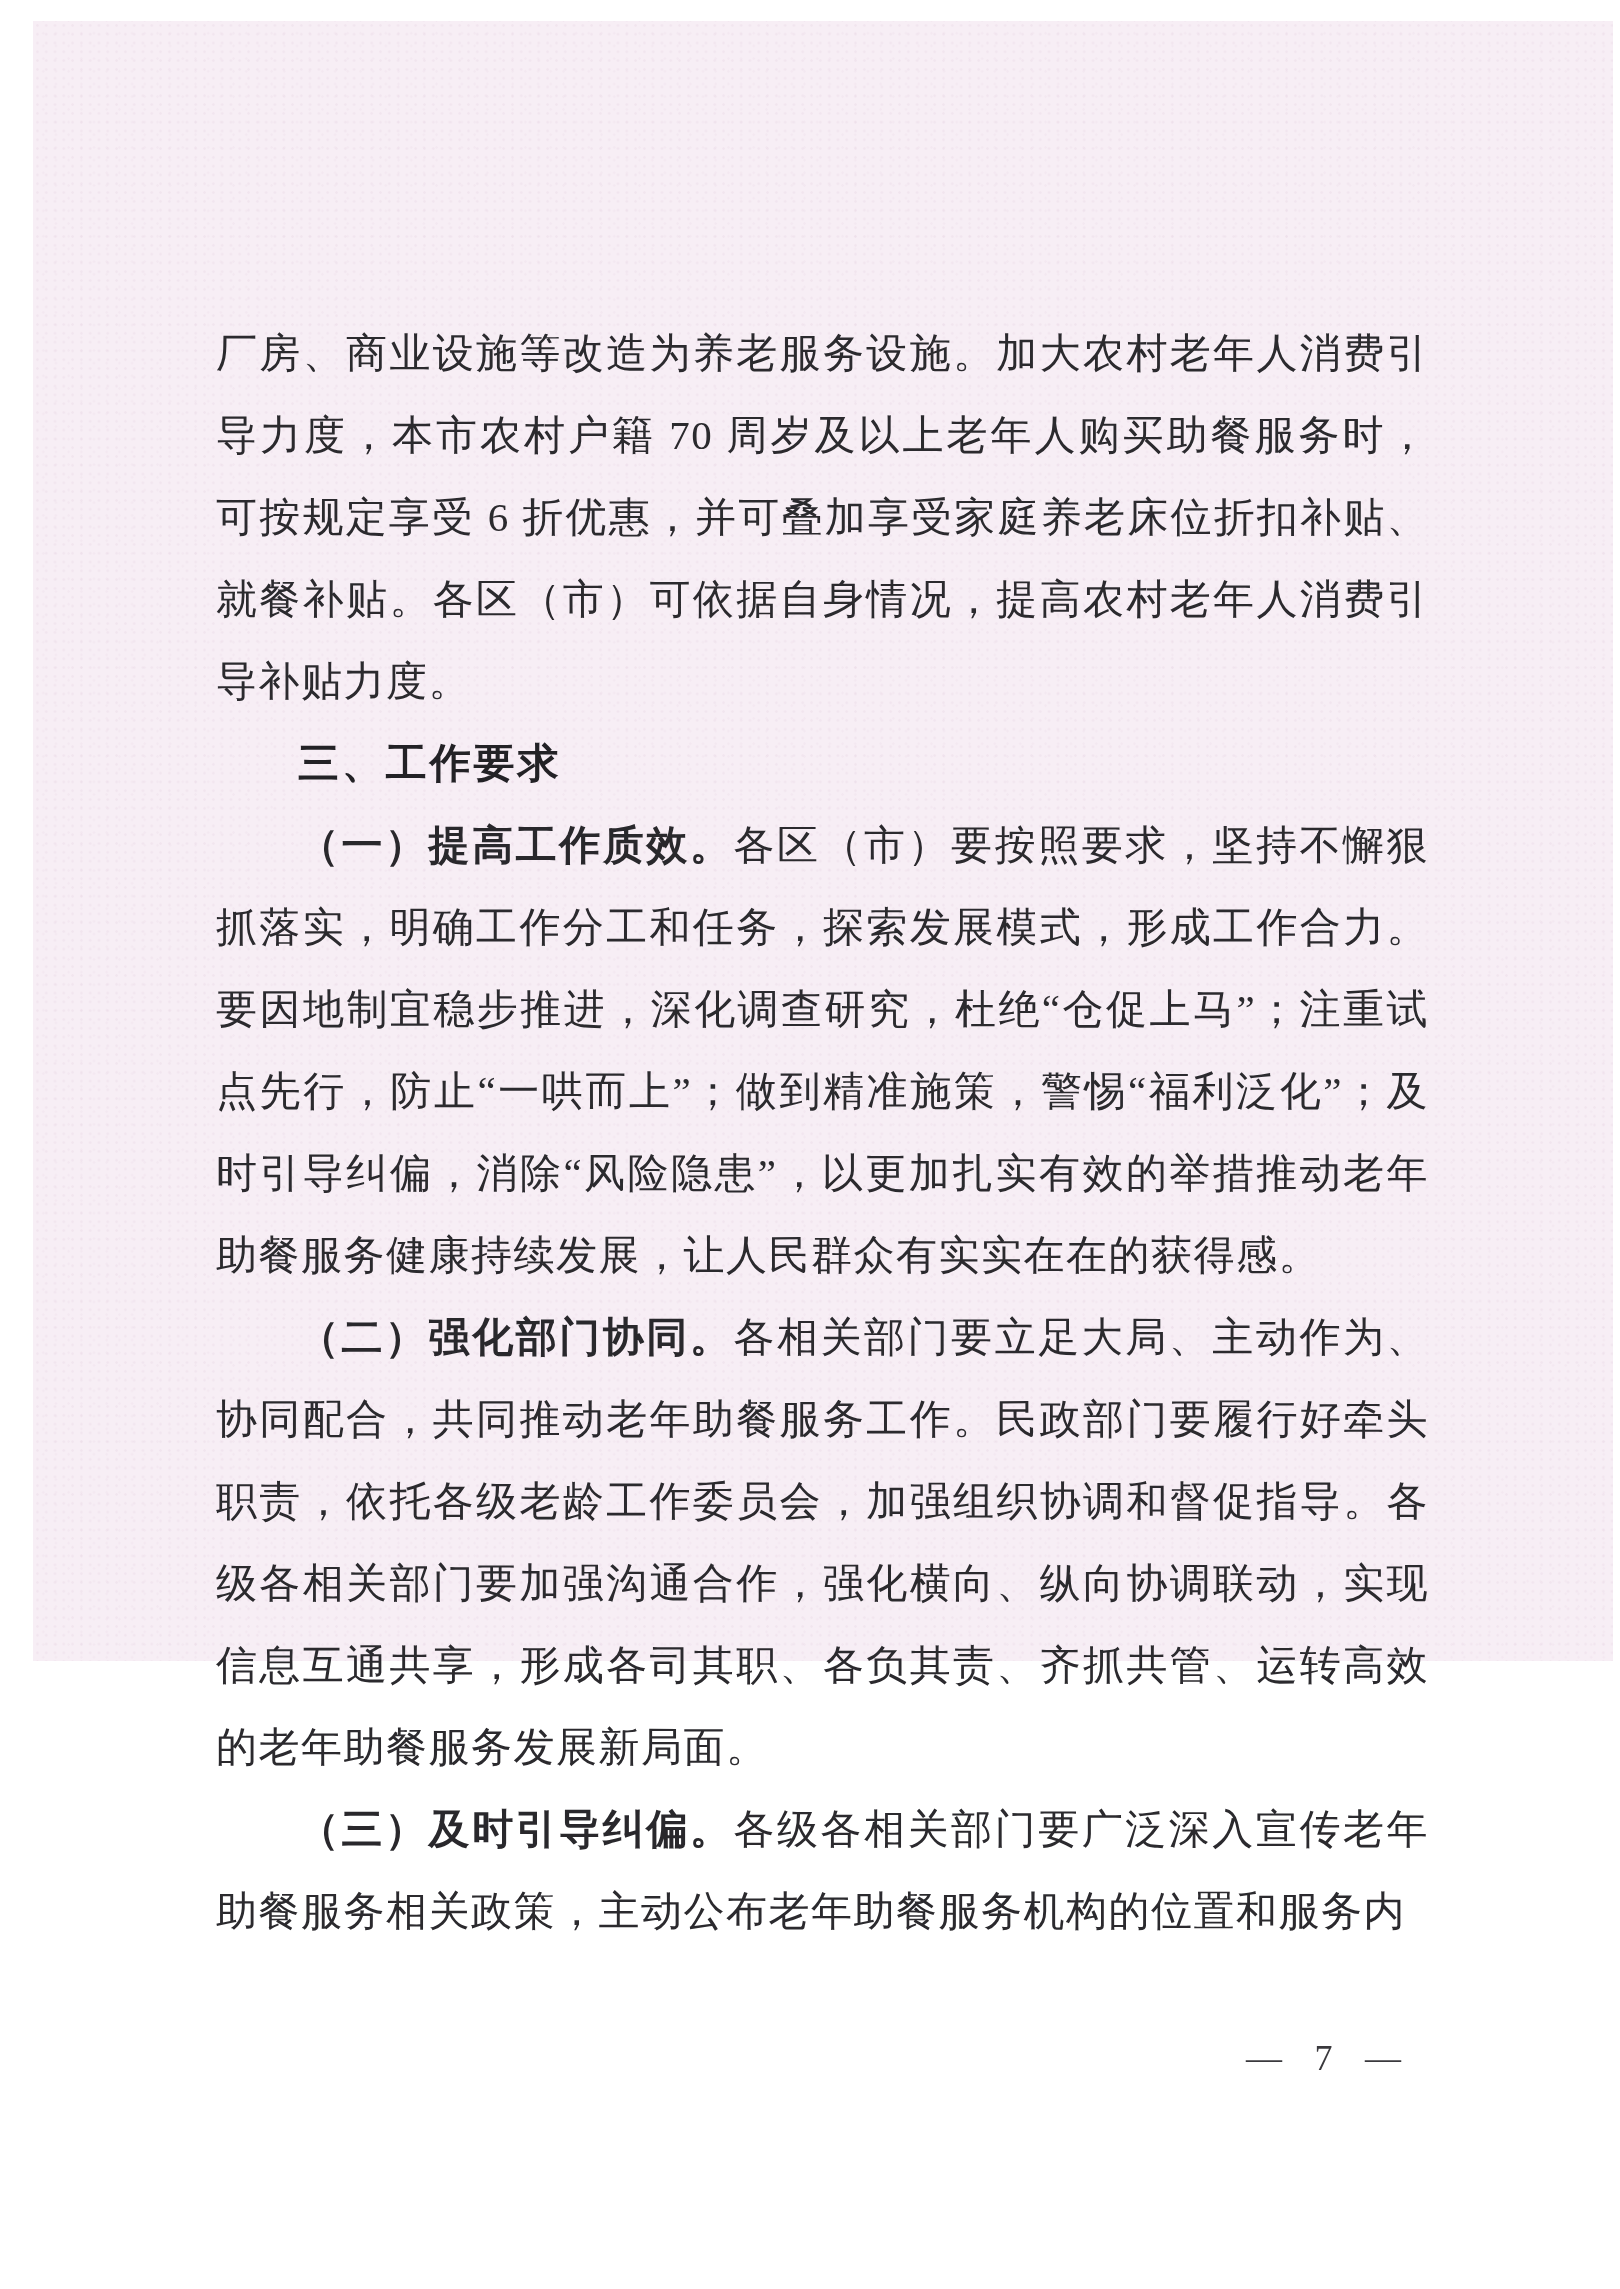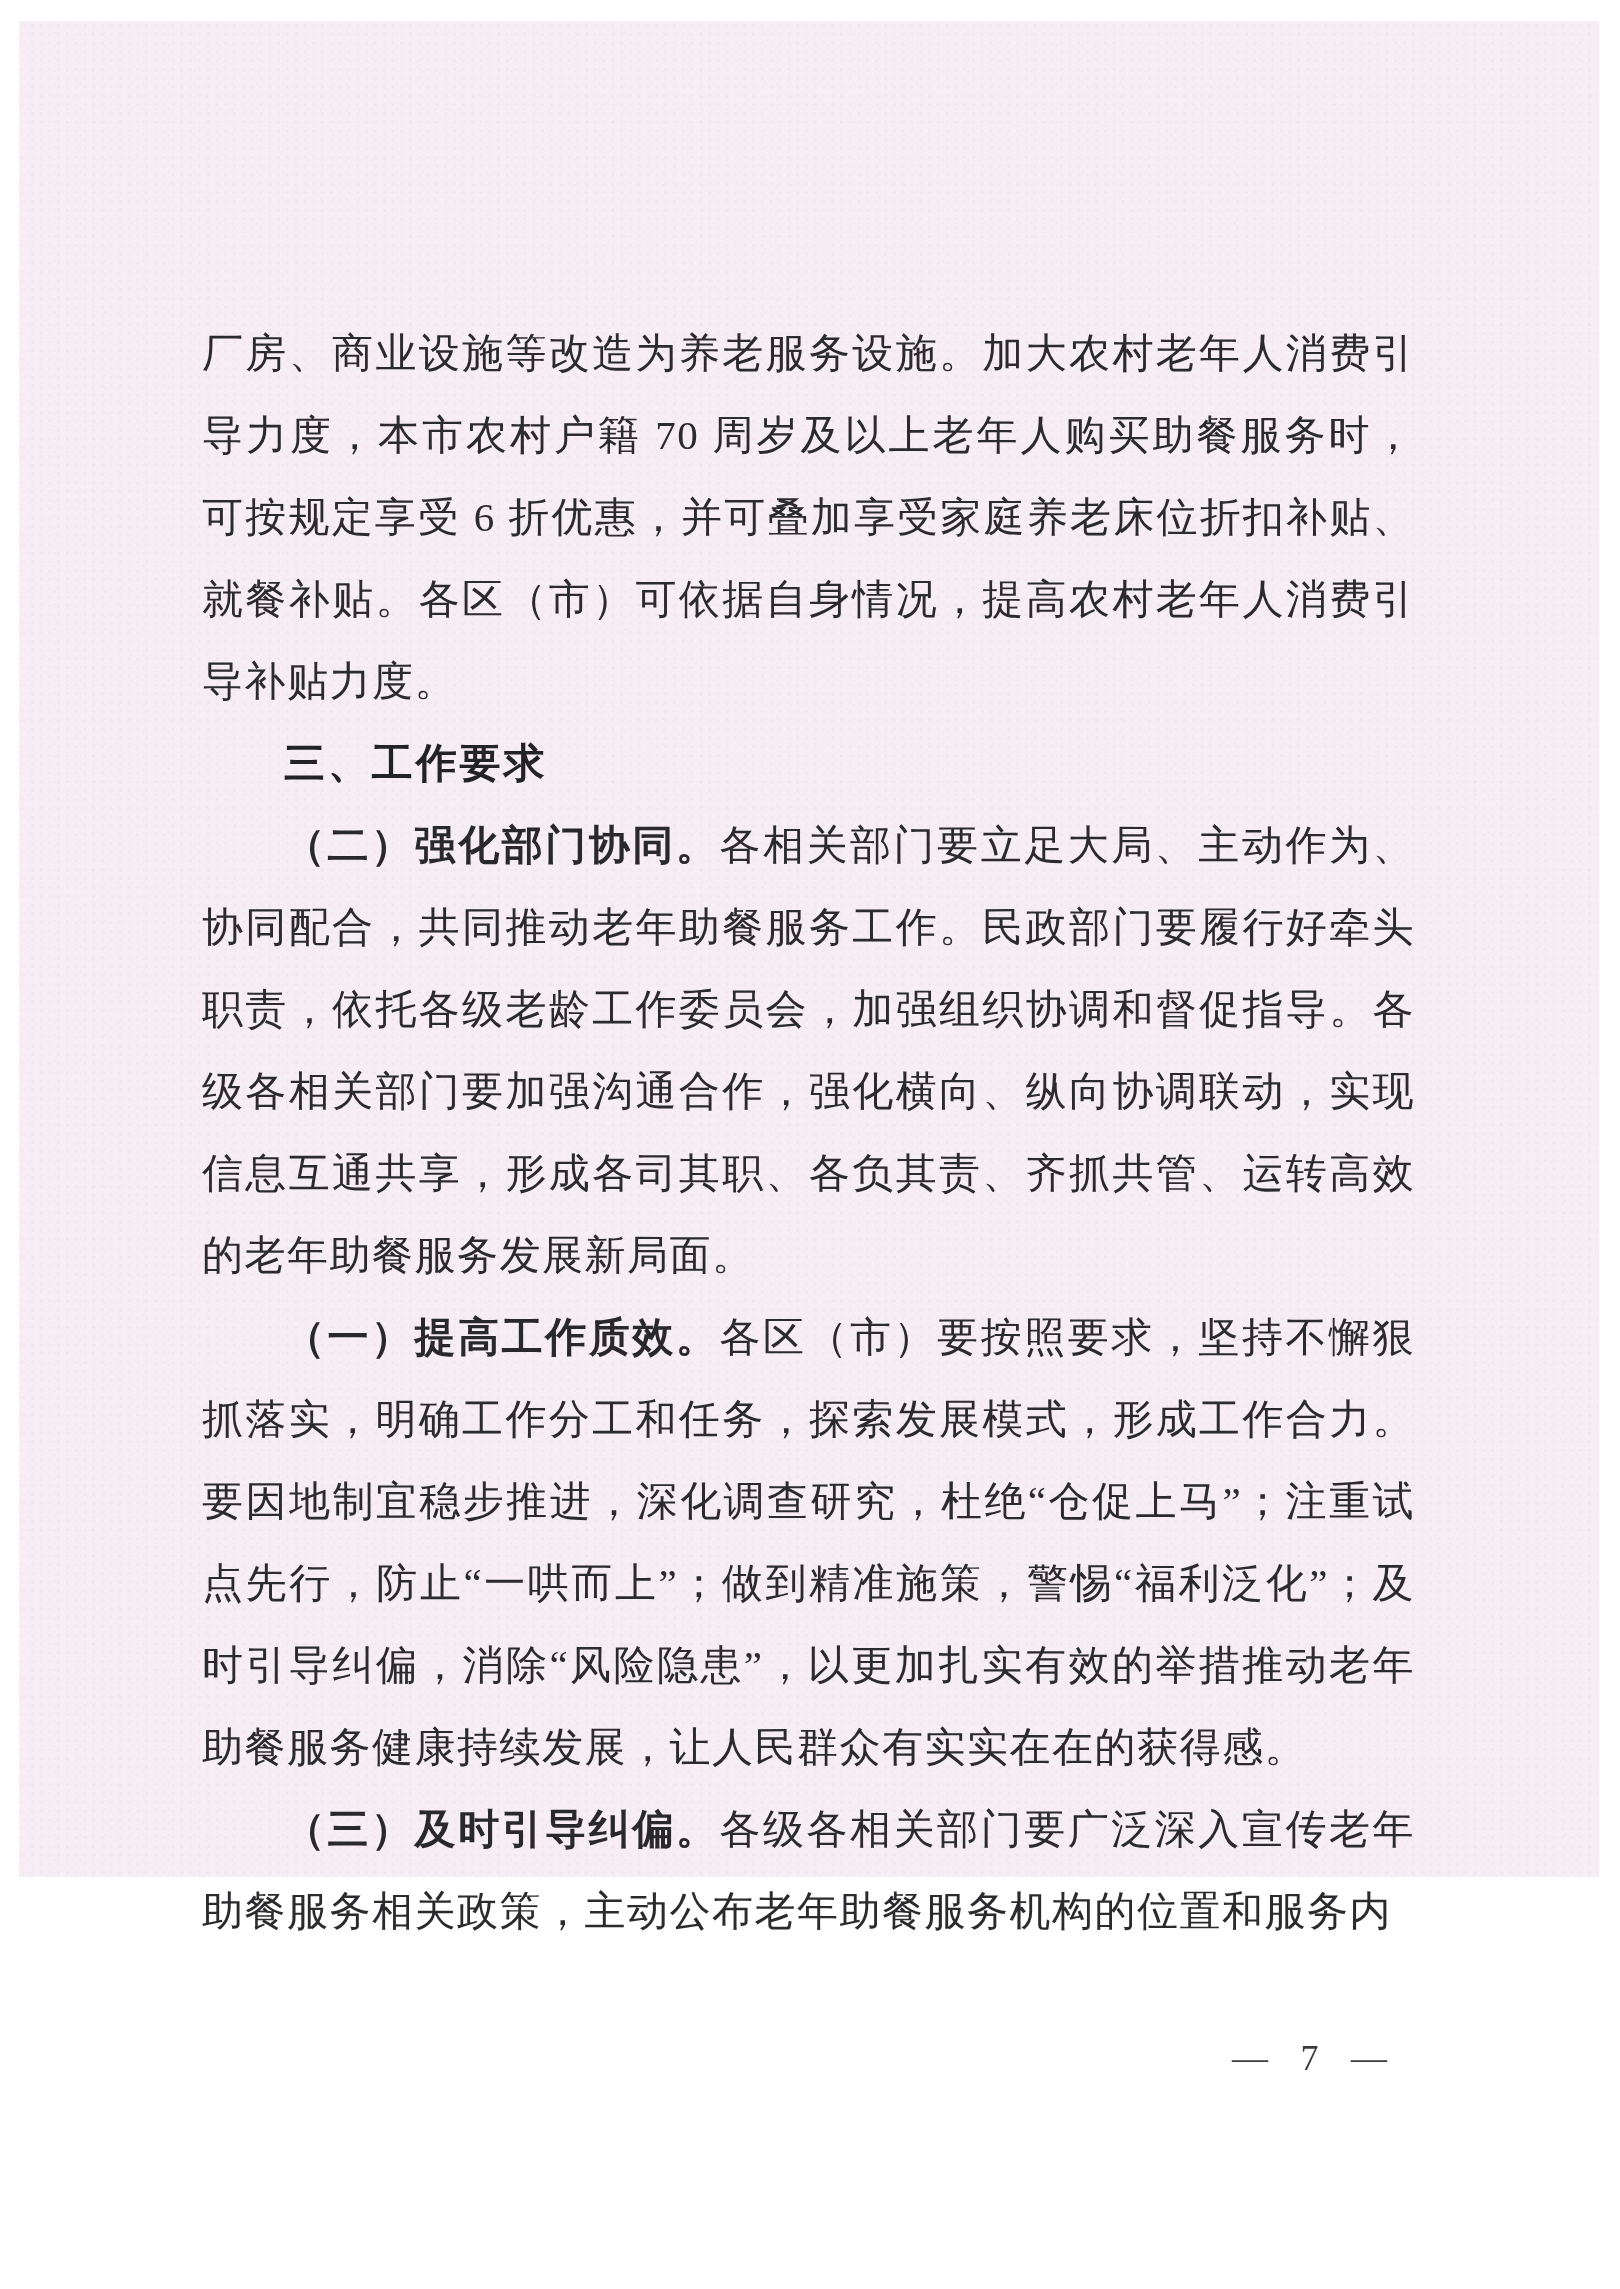--- a/index.html
+++ b/index.html
@@ -8,24 +8,24 @@
   }
   body {
     width: 1620px;
     height: 2290px;
     position: relative;
     background: #ffffff;
     overflow: hidden;
   }
   .scan-page {
     position: absolute;
-    left: 19px;
+    left: 33px;
     top: 20.6px;
     width: 1580px;
-    height: 1856px;
+    height: 1640px;
     background-color: #f7eef5;
     background-image:
       radial-gradient(rgba(222, 200, 218, 0.22) 1px, transparent 1.6px),
       radial-gradient(rgba(234, 216, 230, 0.28) 1px, transparent 1.4px);
     background-size: 8.8px 8.8px, 12.7px 12.7px;
     background-position: 0 0, 3.9px 5.9px;
   }
   .body-text {
     position: absolute;
     left: 183px;   
@@ -72,20 +72,20 @@
     white-space: nowrap;
   }
 </style>
 </head>
 <body>
 
 <div class="scan-page">
   <div class="body-text">
       <p class="continuation">厂房、商业设施等改造为养老服务设施。加大农村老年人消费引导力度，本市农村户籍 70 周岁及以上老年人购买助餐服务时，可按规定享受 6 折优惠，并可叠加享受家庭养老床位折扣补贴、就餐补贴。各区（市）可依据自身情况，提高农村老年人消费引导补贴力度。</p>
       <p class="heading">三、工作要求</p>
+      <p class="para"><span class="lead">（一）提高工作质效。</span>各区（市）要按照要求，坚持不懈狠抓落实，明确工作分工和任务，探索发展模式，形成工作合力。要因地制宜稳步推进，深化调查研究，杜绝“仓促上马”；注重试点先行，防止“一哄而上”；做到精准施策，警惕“福利泛化”；及时引导纠偏，消除“风险隐患”，以更加扎实有效的举措推动老年助餐服务健康持续发展，让人民群众有实实在在的获得感。</p>
       <p class="para"><span class="lead">（二）强化部门协同。</span>各相关部门要立足大局、主动作为、协同配合，共同推动老年助餐服务工作。民政部门要履行好牵头职责，依托各级老龄工作委员会，加强组织协调和督促指导。各级各相关部门要加强沟通合作，强化横向、纵向协调联动，实现信息互通共享，形成各司其职、各负其责、齐抓共管、运转高效的老年助餐服务发展新局面。</p>
-      <p class="para"><span class="lead">（一）提高工作质效。</span>各区（市）要按照要求，坚持不懈狠抓落实，明确工作分工和任务，探索发展模式，形成工作合力。要因地制宜稳步推进，深化调查研究，杜绝“仓促上马”；注重试点先行，防止“一哄而上”；做到精准施策，警惕“福利泛化”；及时引导纠偏，消除“风险隐患”，以更加扎实有效的举措推动老年助餐服务健康持续发展，让人民群众有实实在在的获得感。</p>
       <p class="para"><span class="lead">（三）及时引导纠偏。</span>各级各相关部门要广泛深入宣传老年助餐服务相关政策，主动公布老年助餐服务机构的位置和服务内</p>
     </div>
 
   <div class="page-number">— 7 —</div>
 </div>
 
 
 </body></html>

